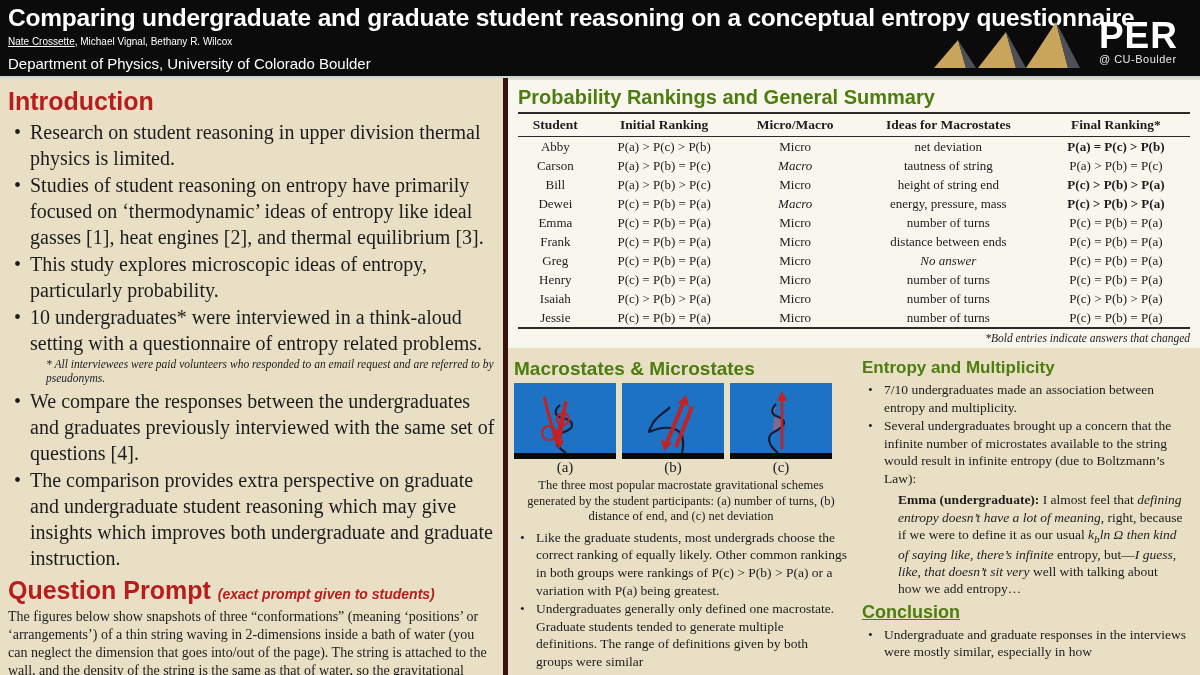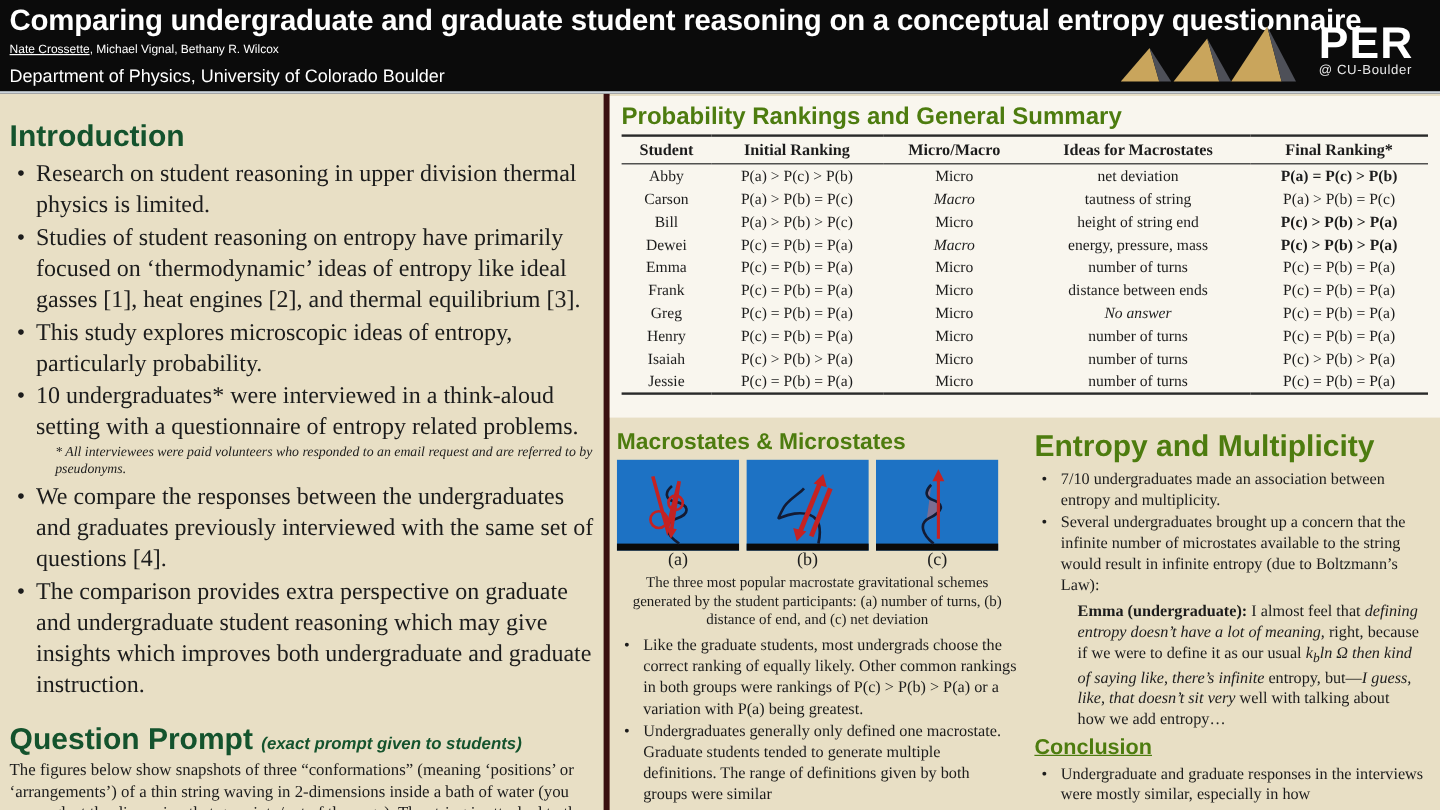--- a/index.html
+++ b/index.html
@@ -15,21 +15,21 @@
   .logo-wrap { position:absolute; top:16px; right:22px; display:flex; align-items:center; gap:17px; }
   .per-block { color:#fff; font-family:"Liberation Sans", sans-serif; text-align:left; line-height:0.85; padding-bottom:2px; }
   .per-main { font-size:37px; font-weight:bold; letter-spacing:1px; }
   .per-sub { font-size:11px; letter-spacing:0.5px; margin-top:3px; color:#e8e8e8; }
 
   
   .left-col { position:absolute; top:80px; left:0; width:503px; height:595px; padding:2px 8px 0 8px; overflow:hidden; }
   .v-divider { position:absolute; top:78px; left:503px; width:5px; height:597px; background:#3a1010; }
   .right-region { position:absolute; top:80px; left:508px; width:692px; height:595px; overflow:hidden; }
 
-  h2.black-head { font-family:"Liberation Sans", sans-serif; font-weight:bold; font-size:25px; color:#14532d; margin:18px 0 3px 0; }
+  h2.black-head { font-family:"Liberation Sans", sans-serif; font-weight:bold; font-size:25px; color:#b91c1c; margin:5px 0 3px 0; }
   .head-note { font-size:14px; font-style:italic; font-family:"Liberation Sans", sans-serif; font-weight:bold; }
   h2.gold-head { font-family:"Liberation Sans", sans-serif; font-weight:bold; font-size:20px; color:#4d7c0f; margin:2px 0 3px 0; }
   h2.gold-head.underline { text-decoration:underline; font-size:18px; }
 
   ul.bullets { list-style:none; }
   ul.bullets li { position:relative; padding-left:22px; font-size:20px; line-height:1.3; margin-bottom:1px; }
   ul.bullets li::before { content:"•"; position:absolute; left:6px; }
   .footnote-line { font-size:11.5px; font-style:italic; padding-left:38px; line-height:1.25; margin:1px 0 2px 0; }
 
   .prompt-body { font-size:14px; line-height:1.3; margin-top:1px; }
@@ -233,20 +233,21 @@
           </tr>
           <tr>
             <td>Jessie</td>
             <td>P(c) = P(b) = P(a)</td>
             <td>Micro</td>
             <td>number of turns</td>
             <td>P(c) = P(b) = P(a)</td>
           </tr>
         </tbody>
     </table>
+    <div class="table-footnote">*Bold entries indicate answers that changed</div>
   </div>
 
   <div class="lower-right">
 
     <div class="mid-col">
       <h2 class="gold-head" style="font-size:19px;">Macrostates &amp; Microstates</h2>
       <div class="fig-row">
         <div class="fig">
           <span>
             <svg width="102" height="76" viewBox="0 0 102 76">
@@ -290,21 +291,21 @@
         </div>
       </div>
       <div class="caption">The three most popular macrostate gravitational schemes generated by the student participants: (a) number of turns, (b) distance of end, and (c) net deviation</div>
       <ul class="bullets">
         <li>Like the graduate students, most undergrads choose the correct ranking of equally likely. Other common rankings in both groups were rankings of P(c) &gt; P(b) &gt; P(a) or a variation with P(a) being greatest.</li>
         <li>Undergraduates generally only defined one macrostate. Graduate students tended to generate multiple definitions. The range of definitions given by both groups were similar</li>
       </ul>
     </div>
 
     <div class="right-col">
-      <h2 class="gold-head" style="font-size:25px;">Entropy and Multiplicity</h2>
+      <h2 class="gold-head" style="font-size:17px;">Entropy and Multiplicity</h2>
       <ul class="bullets">
         <li>7/10 undergraduates made an association between entropy and multiplicity.</li>
         <li>Several undergraduates brought up a concern that the infinite number of microstates available to the string would result in infinite entropy (due to Boltzmann’s Law):</li>
       </ul>
       <div class="quote-block">
         <span><span class="qb">Emma (undergraduate): </span><span>I almost feel that </span><span class="qi">defining entropy doesn’t have a lot of meaning, </span><span>right, because if we were to define it as our usual </span><span class="qi">k</span><sub class="qi">b</sub><span class="qi">ln Ω then kind of saying like, there’s infinite </span><span>entropy, but—</span><span class="qi">I guess, like, that doesn’t sit very </span><span>well with talking about how we add entropy…</span></span>
       </div>
       <h2 class="gold-head underline">Conclusion</h2>
       <ul class="bullets">
         <li>Undergraduate and graduate responses in the interviews were mostly similar, especially in how</li>

